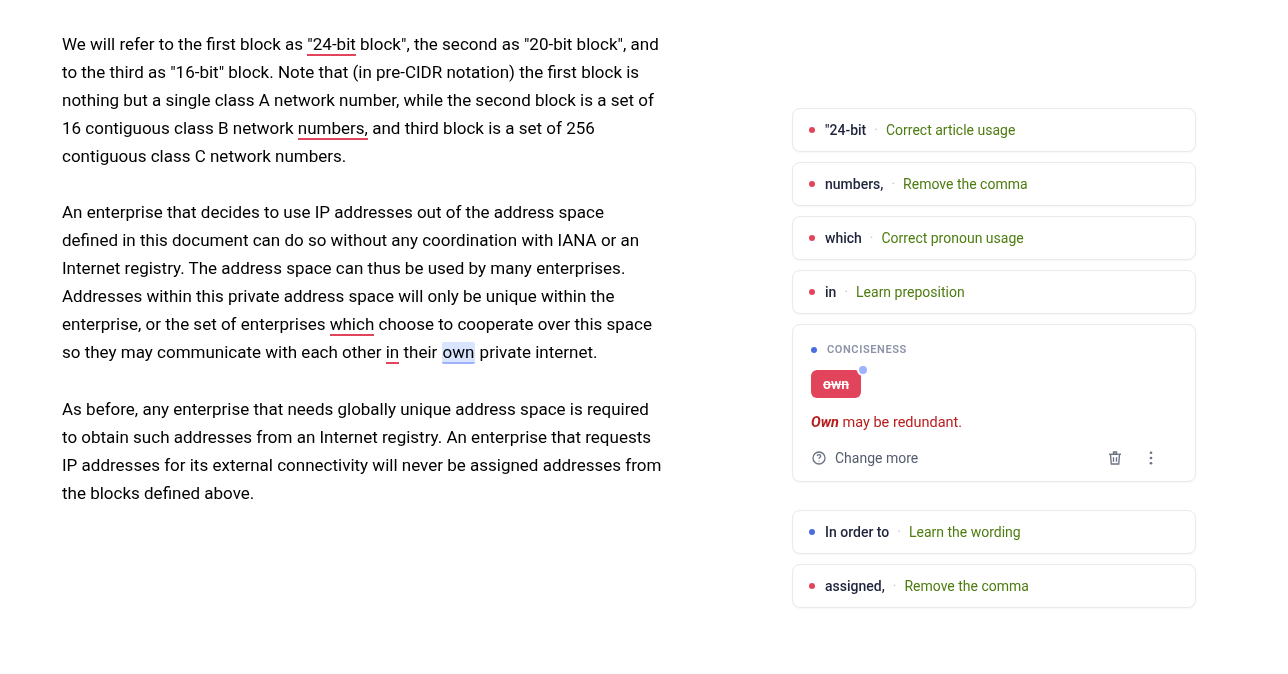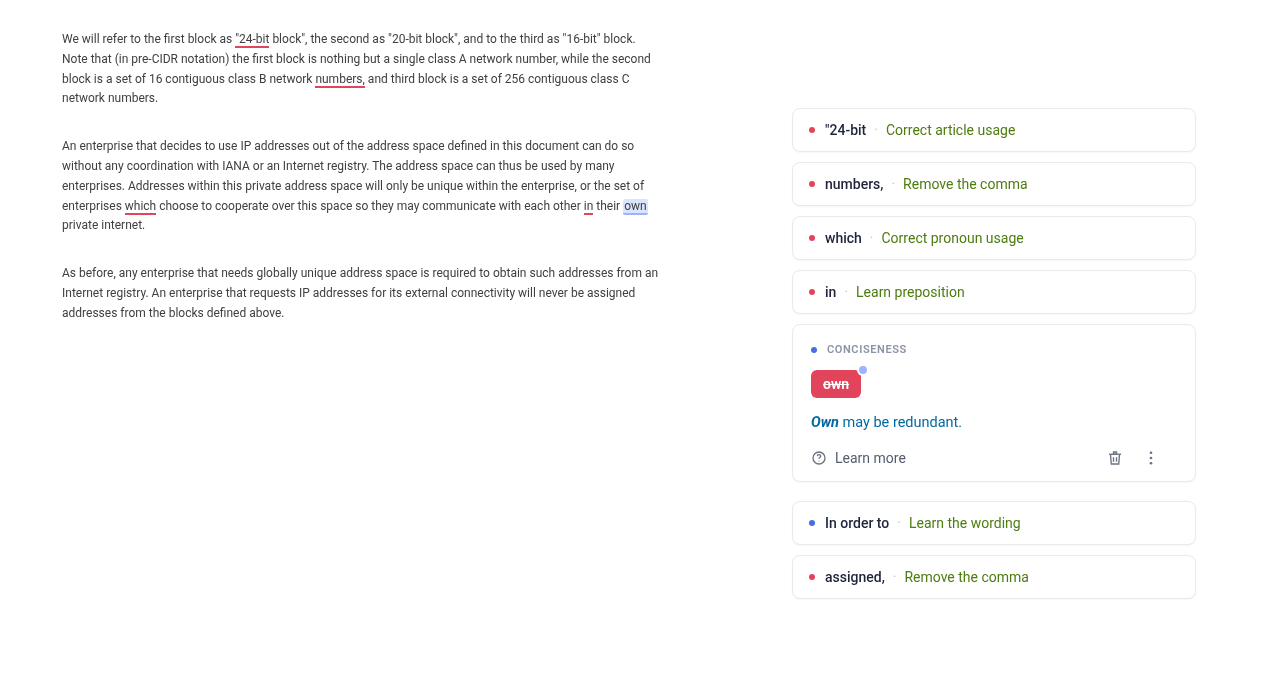--- a/index.html
+++ b/index.html
@@ -13,23 +13,23 @@
     overflow: hidden;
   }
   .container {
     display: flex;
     width: 100%;
     height: 100%;
   }
   .editor {
     width: 712px;
     padding: 30px 50px 15px 62px;
-    font-size: 12px;
+    font-size: 17px;
     line-height: 1.65;
-    color: #404040;
+    color: #000000;
   }
   .editor p { margin: 0 0 28px 0; }
   .u-red {
     border-bottom: 2px solid #e2445c;
     padding-bottom: 0;
   }
   .u-blue {
     border-bottom: 2px solid #9db3ff;
     padding-bottom: 0;
   }
@@ -72,21 +72,21 @@
   .card-sep {
     color: #c2c6d2;
     margin: 0 -2px;
   }
   .card-hint {
     color: #4d7c0f;
   }
   .card-expanded {
     padding: 18px 35px 14px 18px;
     margin-top: 6px;
-    margin-bottom: 19px;
+    margin-bottom: 28px;
   }
   .cat-label {
     font-size: 11px;
     letter-spacing: 0.6px;
     color: #8c93a6;
     font-weight: 600;
     display:flex;
     align-items:center;
     gap:10px;
     margin-bottom: 14px;
@@ -108,21 +108,21 @@
     position: absolute;
     top: -6px;
     right: -8px;
     width: 12px;
     height: 12px;
     border-radius: 50%;
     background: #9db3ff;
     border: 2px solid #fff;
   }
   .desc {
-    color: #0369a1;
+    color: #b91c1c;
     font-size: 14.5px;
     margin-bottom: 18px;
   }
   .desc b { font-weight: 700; font-style: italic; }
   .card-actions {
     display: flex;
     align-items: center;
     justify-content: space-between;
   }
   .learn {
@@ -204,21 +204,21 @@
       <div class="desc">
         <b>Own</b><span> may be redundant.</span>
       </div>
       <div class="card-actions">
         <span class="learn">
           <svg viewBox="0 0 24 24" fill="none" stroke="#6b7282" stroke-width="2">
             <circle cx="12" cy="12" r="9"></circle>
             <path d="M9.5 9.2a2.5 2.5 0 0 1 5 .3c0 1.6-2.5 2-2.5 3.5"></path>
             <circle cx="12" cy="16.6" r="0.8" fill="#6b7282" stroke="none"></circle>
           </svg>
-          <span>Learn more</span>
+          <span>Change more</span>
         </span>
         <span class="right-actions">
           <span class="icon-btn">
             <svg viewBox="0 0 24 24" fill="none" stroke="#6b7282" stroke-width="1.8">
               <path d="M4 7h16"></path>
                 <path d="M10 4h4v3h-4z"></path>
               <path d="M6 7l1 13h10l1-13"></path>
               <path d="M10 11v6M14 11v6"></path>
             </svg>
           </span>

